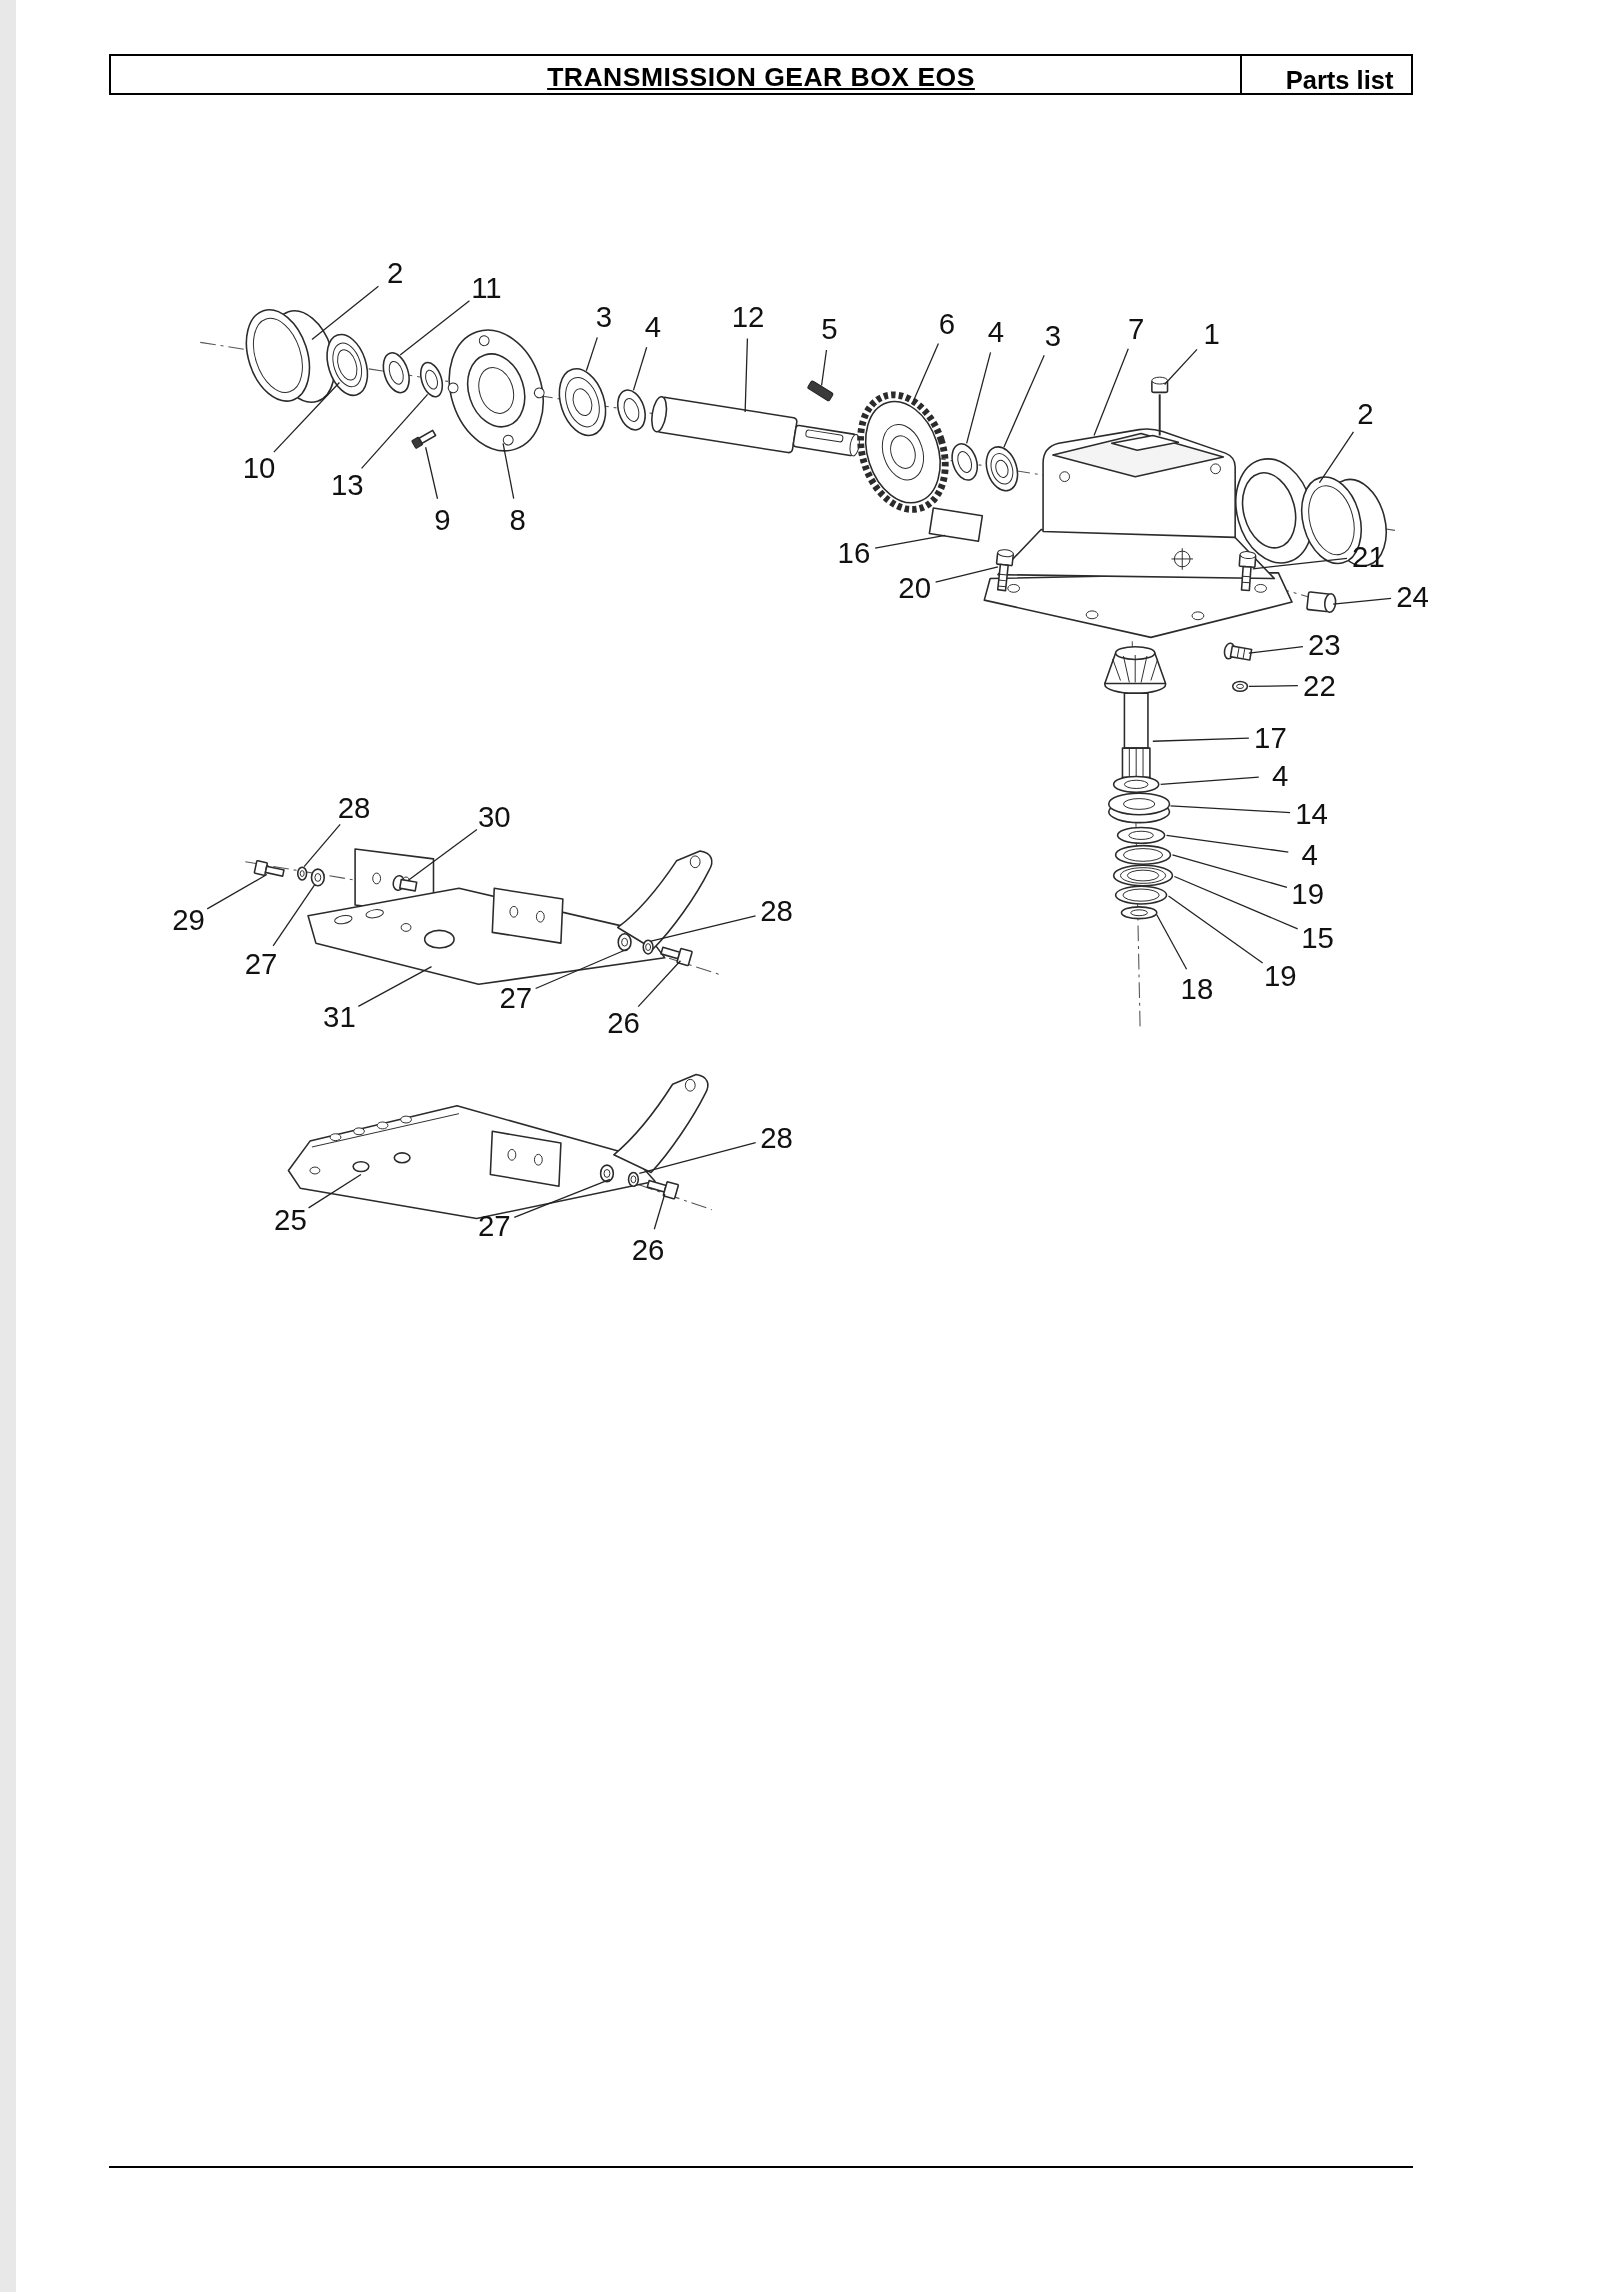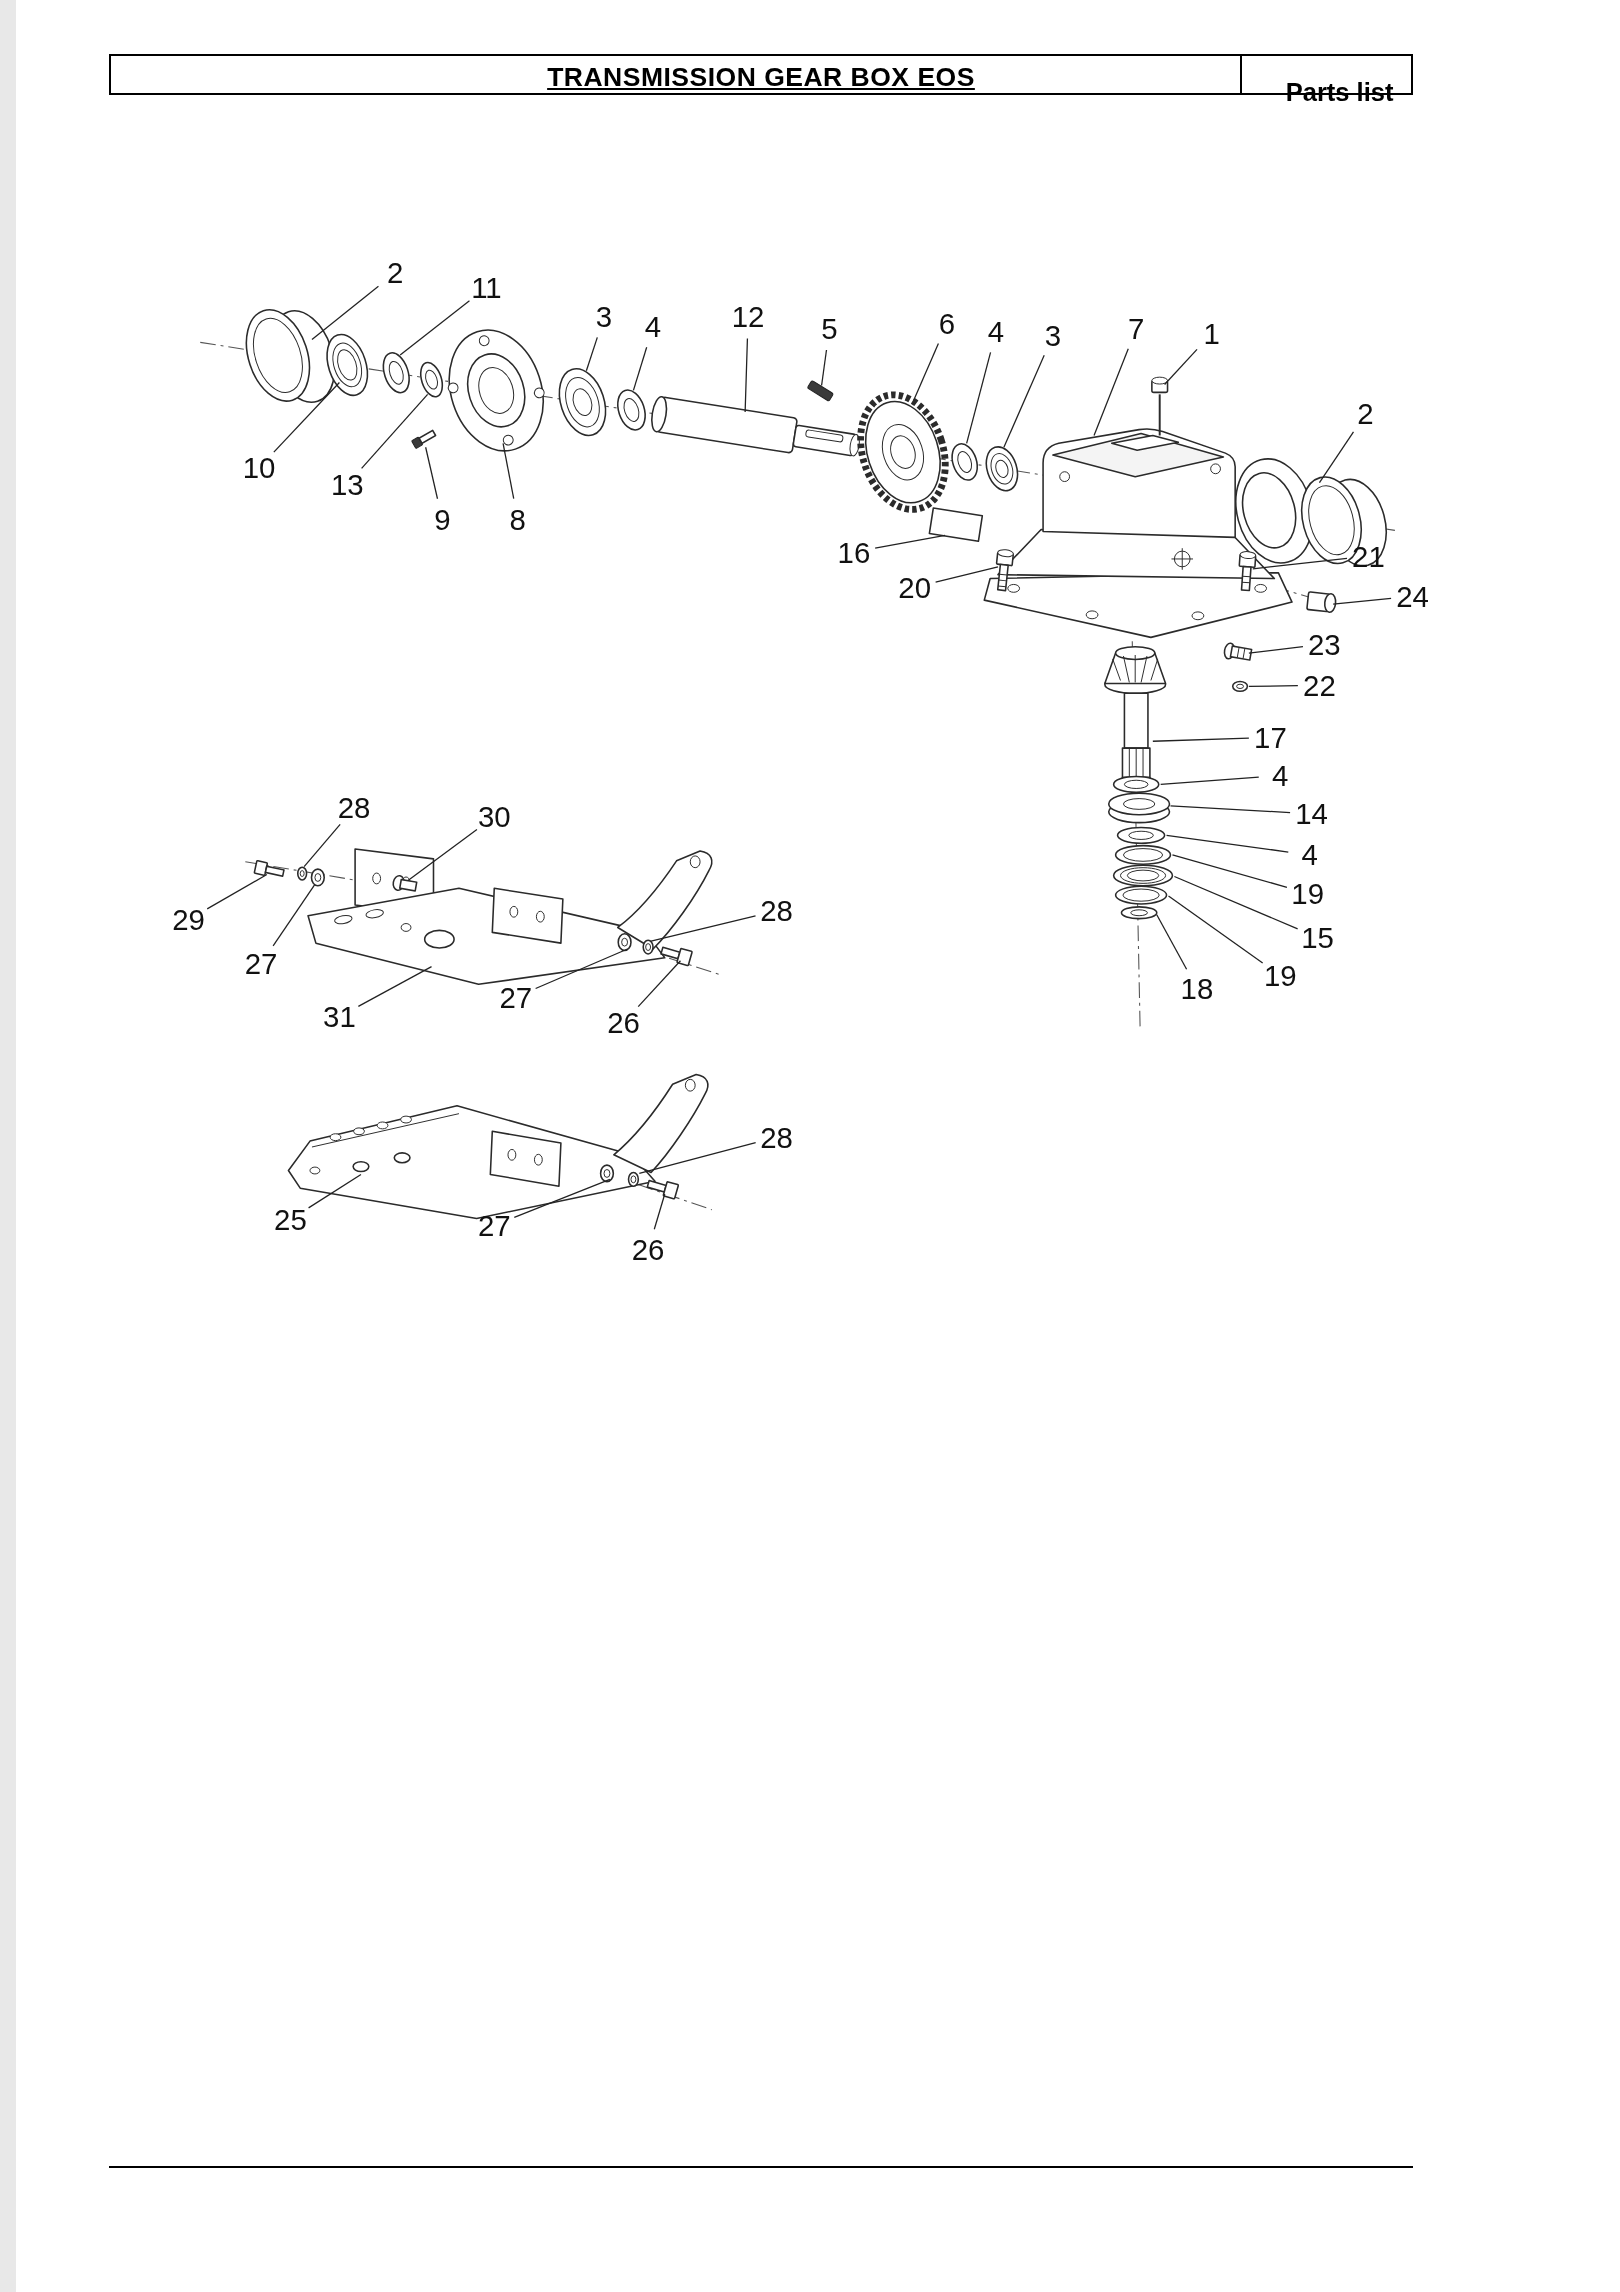--- a/index.html
+++ b/index.html
@@ -6,21 +6,21 @@
   body{background:#e8e8e8;}
   .page{position:relative;width:1620px;height:2293px;background:#ffffff;
         font-family:"Liberation Sans",sans-serif;overflow:hidden;margin-left:16px;}
 
   
   .header{position:absolute;left:93px;top:54px;width:1304px;height:41px;
           border:2px solid #000;box-sizing:border-box;}
   .header-title{position:absolute;left:0;right:0;top:5.9px;text-align:center;
           font-size:26.5px;font-weight:bold;text-decoration:underline;color:#000;letter-spacing:0.5px;}
   .header-divider{position:absolute;right:169px;top:0;bottom:0;width:2px;background:#000;}
-  .header-right{position:absolute;right:17.6px;top:22px;font-size:25.5px;font-weight:bold;color:#000;}
+  .header-right{position:absolute;right:17.6px;top:10px;font-size:25.5px;font-weight:bold;color:#000;}
 
   
   .footer-rule{position:absolute;left:93px;top:2166px;width:1304px;border-top:2px solid #000;}
   .footer{position:absolute;left:93px;top:2180px;width:1304px;height:39px;}
   .footer-brand{position:absolute;left:7.8px;top:3.9px;font-size:26.5px;font-weight:bold;
           letter-spacing:1px;color:#111;}
   .footer-brand sup{font-size:10.8px;}
   .footer-page{position:absolute;left:50%;transform:translateX(-50%);top:5.9px;
           font-size:25.5px;font-style:italic;color:#111;}
   .footer-code{position:absolute;right:2px;top:7.8px;font-size:23.5px;color:#111;}

